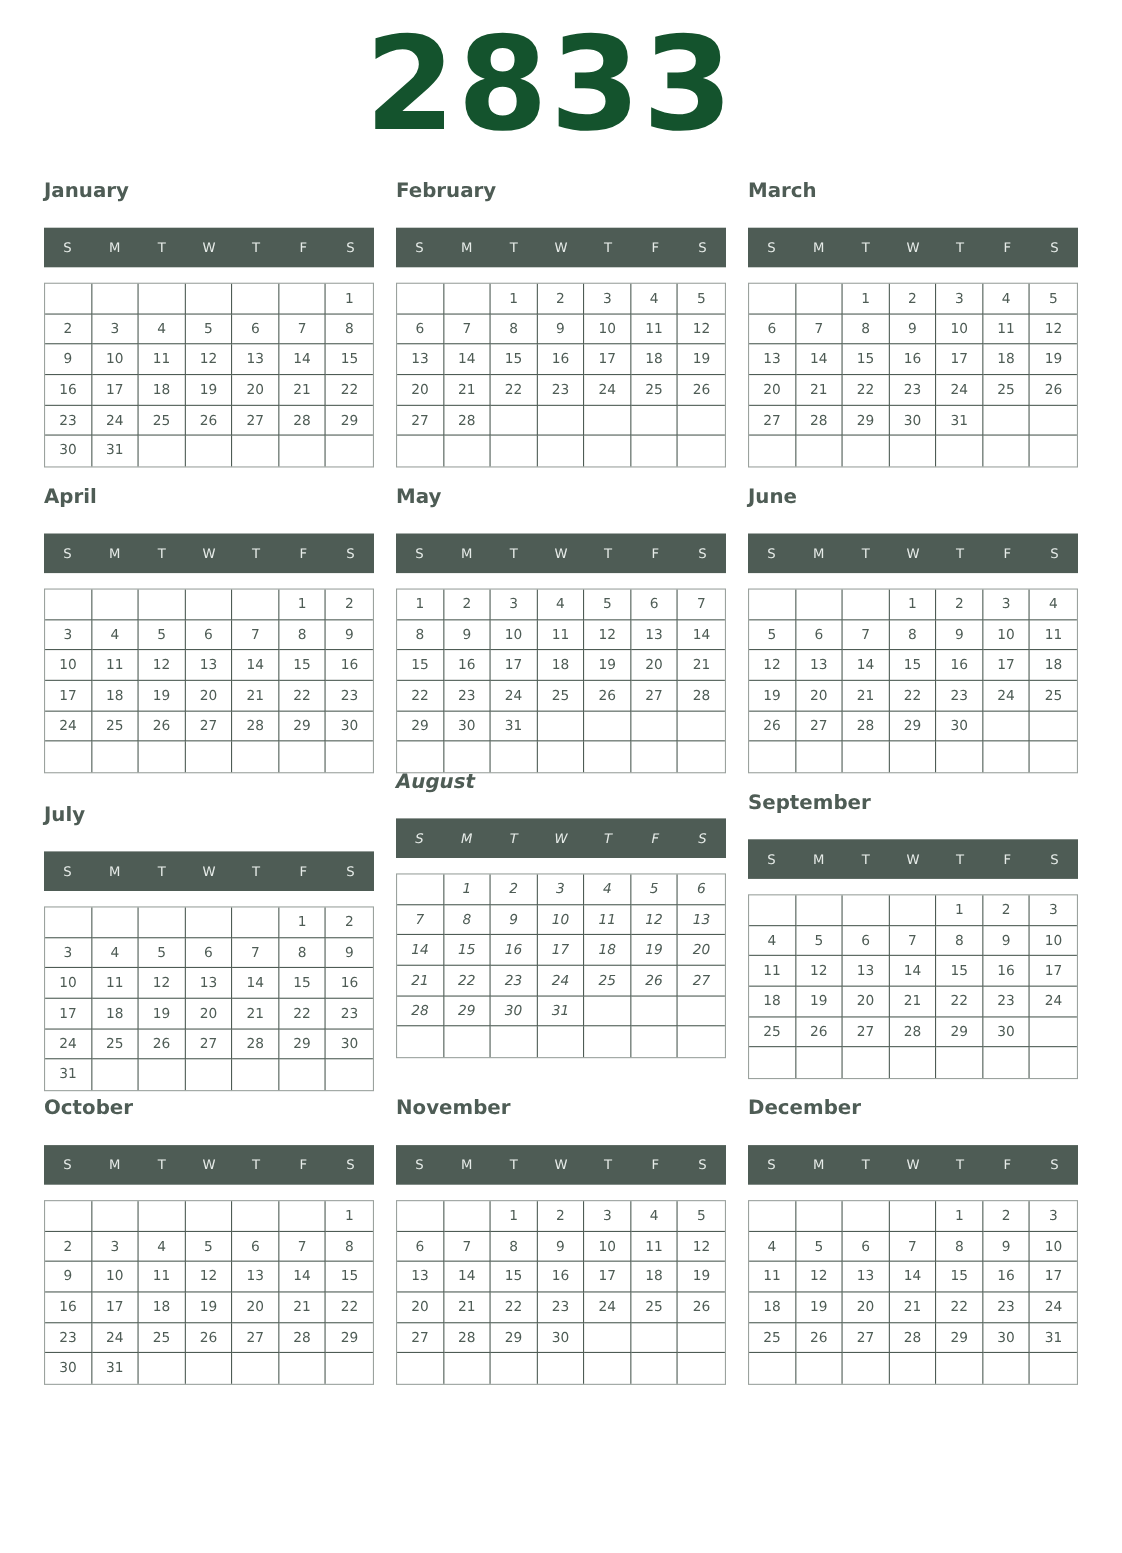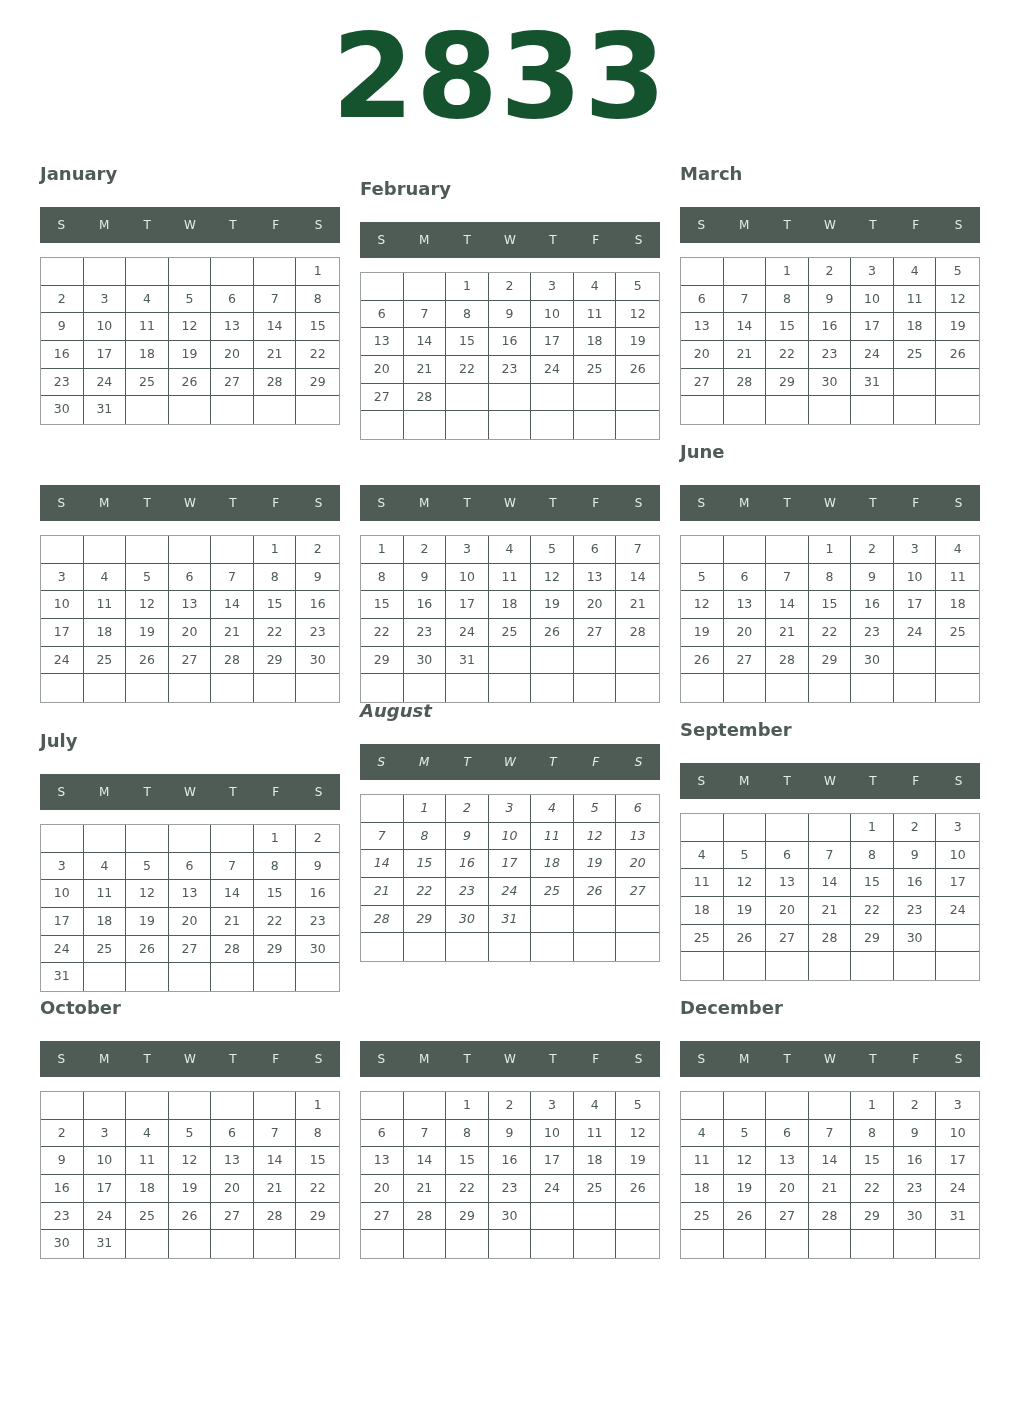--- a/index.html
+++ b/index.html
@@ -68,21 +68,21 @@
         <div class="cell lc">29</div>
         <div class="cell lr">30</div>
         <div class="cell lr">31</div>
         <div class="cell lr"></div>
         <div class="cell lr"></div>
         <div class="cell lr"></div>
         <div class="cell lr"></div>
         <div class="cell lc lr"></div>
       </div>
     </div>
-    <div class="month" style="left: 360px; top: 178px; padding-left: 16px;">
+    <div class="month" style="left: 360px; top: 163px; padding-left: 16px;">
       <div class="mtitle">February</div>
       <div class="whead">
         <span>S</span>
         <span>M</span>
         <span>T</span>
         <span>W</span>
         <span>T</span>
         <span>F</span>
         <span>S</span>
       </div>
@@ -181,20 +181,21 @@
         <div class="cell lr"></div>
         <div class="cell lr"></div>
         <div class="cell lr"></div>
         <div class="cell lr"></div>
         <div class="cell lr"></div>
         <div class="cell lr"></div>
         <div class="cell lc lr"></div>
       </div>
     </div>
     <div class="month" style="left: 40px; top: 441px;">
+      <div class="mtitle">April</div>
       <div class="whead">
         <span>S</span>
         <span>M</span>
         <span>T</span>
         <span>W</span>
         <span>T</span>
         <span>F</span>
         <span>S</span>
       </div>
       <div class="grid">
@@ -236,20 +237,21 @@
         <div class="cell lr"></div>
         <div class="cell lr"></div>
         <div class="cell lr"></div>
         <div class="cell lr"></div>
         <div class="cell lr"></div>
         <div class="cell lr"></div>
         <div class="cell lc lr"></div>
       </div>
     </div>
     <div class="month" style="left: 360px; top: 441px;">
+      <div class="mtitle">May</div>
       <div class="whead">
         <span>S</span>
         <span>M</span>
         <span>T</span>
         <span>W</span>
         <span>T</span>
         <span>F</span>
         <span>S</span>
       </div>
       <div class="grid">
@@ -571,20 +573,21 @@
         <div class="cell lr">30</div>
         <div class="cell lr">31</div>
         <div class="cell lr"></div>
         <div class="cell lr"></div>
         <div class="cell lr"></div>
         <div class="cell lr"></div>
         <div class="cell lc lr"></div>
       </div>
     </div>
     <div class="month" style="left: 360px; top: 997px;">
+      <div class="mtitle">November</div>
       <div class="whead">
         <span>S</span>
         <span>M</span>
         <span>T</span>
         <span>W</span>
         <span>T</span>
         <span>F</span>
         <span>S</span>
       </div>
       <div class="grid">

